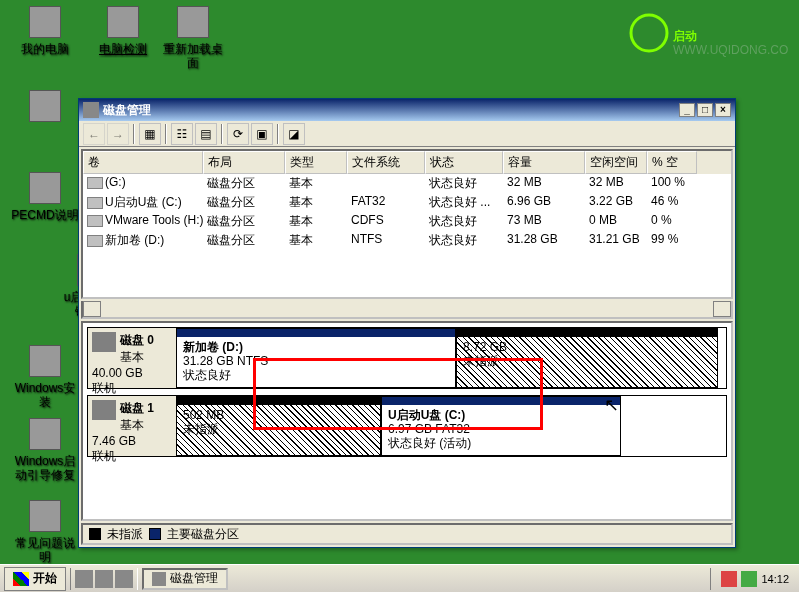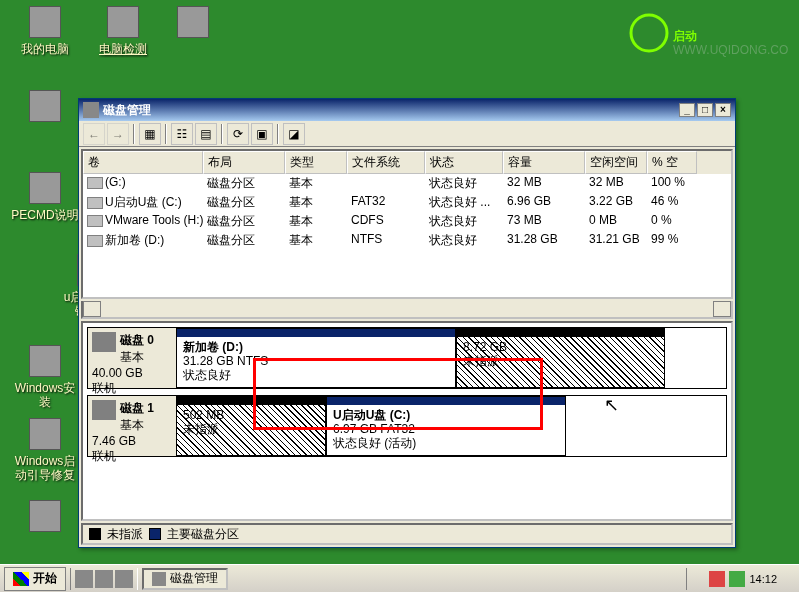--- a/index.html
+++ b/index.html
@@ -1,19 +1,19 @@
 <!DOCTYPE html>
 <html><head>
 <meta charset="utf-8">
 <style>
 * { margin: 0; padding: 0; box-sizing: border-box; font-family: "SimSun", "Tahoma", sans-serif; font-size: 12px; }
 body { width: 799px; height: 592px; background: #2d8a2d; position: relative; overflow: hidden; }
 
 
-.desktop-icon { position: absolute; width: 70px; text-align: center; color: #fef9c3; cursor: pointer; }
+.desktop-icon { position: absolute; width: 70px; text-align: center; color: #000000; cursor: pointer; }
 .desktop-icon .ico { width: 32px; height: 32px; margin: 0 auto 4px; display: block; }
 .desktop-icon span { text-shadow: 1px 1px 2px #000; line-height: 14px; display: block; }
 
 .logo { position: absolute; right: 10px; top: 8px; }
 
 
 .window { position: absolute; left: 78px; top: 98px; width: 658px; height: 450px; background: #ece9d8; border: 1px solid #003c74; box-shadow: 2px 2px 4px rgba(0,0,0,0.3); display: flex; flex-direction: column; }
 .titlebar { background: linear-gradient(#0a246a, #a6caf0); height: 22px; display: flex; align-items: center; color: #fff; padding: 0 4px; font-weight: bold; }
 .titlebar .ticon { width: 16px; height: 16px; margin-right: 4px; background: #888; }
 .titlebar .ttext { flex: 1; }
@@ -60,39 +60,40 @@
 .legend { height: 22px; background: #ece9d8; margin: 0 2px 2px; border: 2px inset #c0c0c0; display: flex; align-items: center; padding: 0 6px; gap: 6px; }
 .legend .sw { width: 12px; height: 12px; border: 1px solid #000; }
 
 
 .taskbar { position: absolute; bottom: 0; left: 0; right: 0; height: 28px; background: linear-gradient(#ece9d8, #d4d0c8); border-top: 1px solid #fff; display: flex; align-items: center; }
 .start-btn { height: 24px; padding: 6px 8px; margin: 0 4px; background: #ece9d8; border: 1px solid #808080; display: flex; align-items: center; cursor: pointer; font-weight: bold; }
 .start-btn .winflag { width: 16px; height: 14px; margin-right: 4px; display: inline-block; background: linear-gradient(45deg,red 25%,green 25% 50%,blue 50% 75%,yellow 75%); }
 .ql { display: flex; gap: 2px; border-left: 1px solid #808080; border-right: 1px solid #fff; padding: 0 4px; height: 22px; align-items: center; }
 .ql div { width: 18px; height: 18px; background: #888; cursor: pointer; }
 .task-item { height: 22px; padding: 0 8px; margin-left: 4px; background: #ece9d8; border: 2px inset #c0c0c0; display: flex; align-items: center; cursor: pointer; }
-.tray { margin-left: auto; display: flex; align-items: center; gap: 4px; padding: 0 22px; border-left: 1px solid #808080; height: 22px; }
+.tray { margin-left: auto; display: flex; align-items: center; gap: 4px; padding: 0 10px; border-left: 1px solid #808080; height: 22px; }
 .tray .tico { width: 16px; height: 16px; }
 .tray .clock { font-size: 11px; }
 .cursor { position: absolute; font-size: 18px; color: #000; pointer-events: none; }
 </style>
 </head>
 <body>
 
 <div id="desktop">
     <div class="desktop-icon" style="left: 10px; top: 6px;">
       <div class="ico" style="background:#999;border:1px solid #555"></div>
       <span>我的电脑</span>
     </div>
     <div class="desktop-icon" style="left: 88px; top: 6px; text-decoration: underline;">
       <div class="ico" style="background:#999;border:1px solid #555"></div>
       <span>电脑检测</span>
     </div>
     <div class="desktop-icon" style="left: 158px; top: 6px;">
       <div class="ico" style="background:#999;border:1px solid #555"></div>
+      <span>重新加载桌面</span>
     </div>
     <div class="desktop-icon" style="left: 10px; top: 90px;">
       <div class="ico" style="background:#999;border:1px solid #555"></div>
     </div>
     <div class="desktop-icon" style="left: 10px; top: 172px;">
       <div class="ico" style="background:#999;border:1px solid #555"></div>
       <span>PECMD说明</span>
     </div>
     <div class="desktop-icon" style="left: 10px; top: 254px; margin-left: 48px;">
       <div class="ico" style="background:#999;border:1px solid #555"></div>
@@ -101,20 +102,21 @@
     <div class="desktop-icon" style="left: 10px; top: 345px;">
       <div class="ico" style="background:#999;border:1px solid #555"></div>
       <span>Windows安装</span>
     </div>
     <div class="desktop-icon" style="left: 10px; top: 418px;">
       <div class="ico" style="background:#999;border:1px solid #555"></div>
       <span>Windows启动引导修复</span>
     </div>
     <div class="desktop-icon" style="left: 10px; top: 500px;">
       <div class="ico" style="background:#999;border:1px solid #555"></div>
+      <span>常见问题说明</span>
     </div>
   </div>
 
 <div class="logo">
   <svg width="160" height="50">
     <circle cx="20" cy="25" r="18" fill="none" stroke="#7fff00" stroke-width="3"></circle>
     <text x="44" y="32" font-size="28" font-weight="bold" fill="#7fff00">启动</text>
     <text x="44" y="46" font-size="8" fill="#5fa05f">WWW.UQIDONG.COM</text>
   </svg>
 </div>
@@ -202,28 +204,28 @@
   </div>
   <div class="scrollbar-area"></div>
 
   <div class="disk-map" id="disk-map">
       <div class="disk-row">
         <div class="disk-info"><div class="di-ico"></div><b>磁盘 0</b><br>基本<br>40.00 GB<br>联机</div>
         <div class="part" style="width:280px">
           <div class="part-header ph-primary"></div>
           <div class="part-body "><b>新加卷  (D:)</b><br>31.28 GB NTFS<br>状态良好</div>
         </div>
-        <div class="part" style="width:209px">
+        <div class="part" style="width:262px">
           <div class="part-header ph-unalloc"></div>
           <div class="part-body hatch">8.72 GB<br>未指派</div>
         </div>
       </div>
       <div class="disk-row">
         <div class="disk-info"><div class="di-ico"></div><b>磁盘 1</b><br>基本<br>7.46 GB<br>联机</div>
-        <div class="part" style="width:150px">
+        <div class="part" style="width:205px">
           <div class="part-header ph-unalloc"></div>
           <div class="part-body hatch">502 MB<br>未指派</div>
         </div>
         <div class="part" style="width:240px">
           <div class="part-header ph-primary"></div>
           <div class="part-body "><b>U启动U盘  (C:)</b><br>6.97 GB FAT32<br>状态良好 (活动)</div>
         </div>
       </div>
     </div>
 

